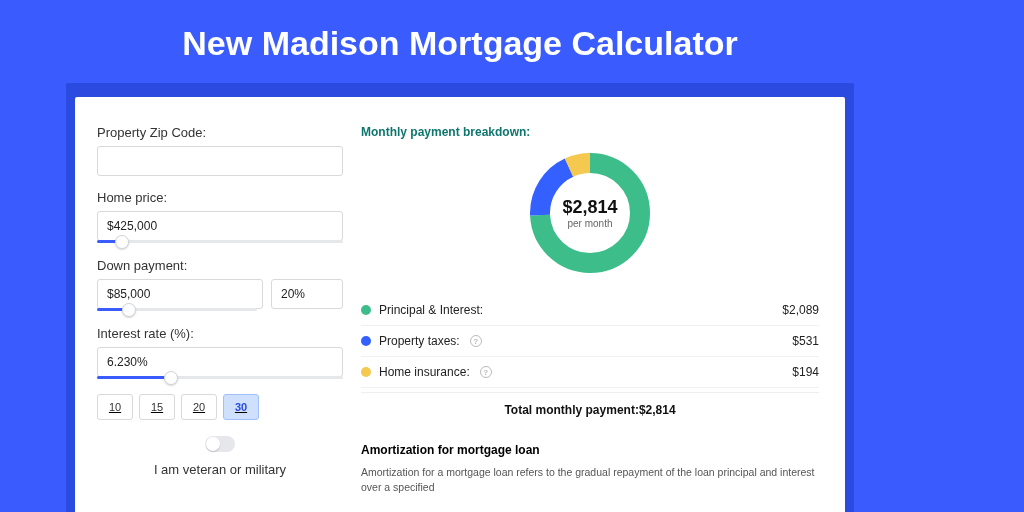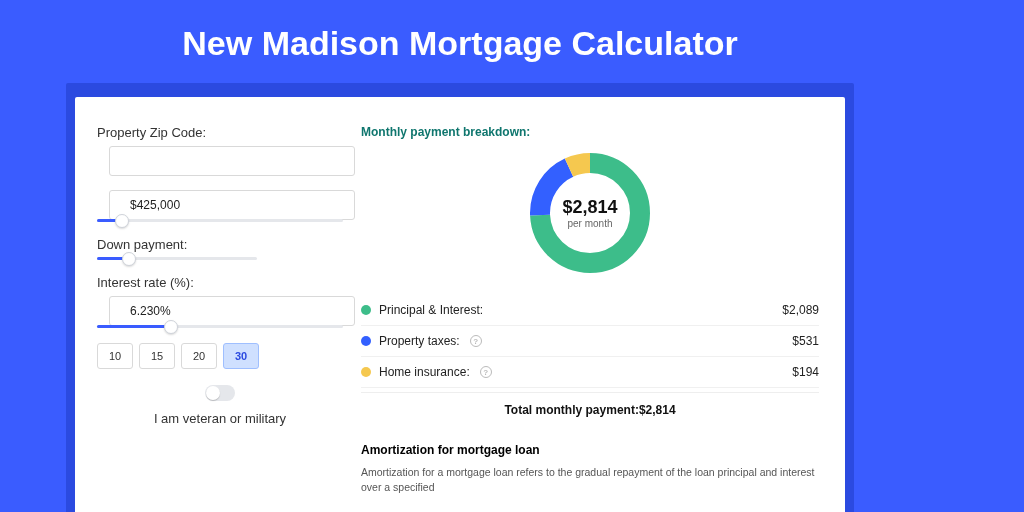--- a/index.html
+++ b/index.html
@@ -50,25 +50,24 @@
   .field-label {
     font-size: 13px;
     color: #333;
     margin-bottom: 6px;
   }
   .input {
     width: 100%;
     height: 30px;
     border: 1px solid #d9d9d9;
     border-radius: 3px;
-    padding: 0 20px;
+    padding: 0 9px;
     font-size: 12px;
     color: #222;
     background: #fff;
-    margin-left: 12px;
   }
   .group { margin-bottom: 14px; }
   .slider {
     width: 100%;
     height: 4px;
     position: relative;
     margin-top: -1px;
   }
   .slider-track {
     position: absolute;
@@ -91,21 +90,21 @@
     transform: translate(-50%, -50%);
     width: 14px;
     height: 14px;
     background: #fff;
     border: 1px solid #cfd3da;
     border-radius: 50%;
     box-shadow: 0 1px 2px rgba(0,0,0,0.15);
   }
   .row { display: flex; gap: 8px; }
   .row .input.small { width: 72px; }
-  .period-row { display: flex; gap: 6px; }
+  .period-row { display: flex; gap: 6px; text-decoration: underline; }
   .period-btn {
     width: 36px;
     height: 26px;
     border: 1px solid #d9d9d9;
     border-radius: 3px;
     background: #fff;
     font-size: 11px;
     color: #333;
     display: flex;
     align-items: center;
@@ -225,30 +224,35 @@
     <div class="card">
 
       <div class="left">
 
         <div class="group">
           <div class="field-label">Property Zip Code:</div>
           <input class="input" value="" style="">
         </div>
 
         <div class="group">
+          <div class="field-label">Home price:</div>
           <input class="input" value="$425,000" style="">
           <div class="slider slider-w1">
             <div class="slider-track"></div>
               <div class="slider-fill"></div>
               <div class="slider-thumb"></div>
           </div>
         </div>
 
         <div class="group">
           <div class="field-label">Down payment:</div>
+          <div class="row">
+            <input class="input" style="flex: 1 1 0%;" value="$85,000">
+            <input class="input small" value="20%" style="">
+          </div>
           <div class="slider slider-w2" style="width:160px">
             <div class="slider-track"></div>
               <div class="slider-fill"></div>
               <div class="slider-thumb"></div>
           </div>
         </div>
 
         <div class="group">
           <div class="field-label">Interest rate (%):</div>
           <input class="input" value="6.230%" style="">

